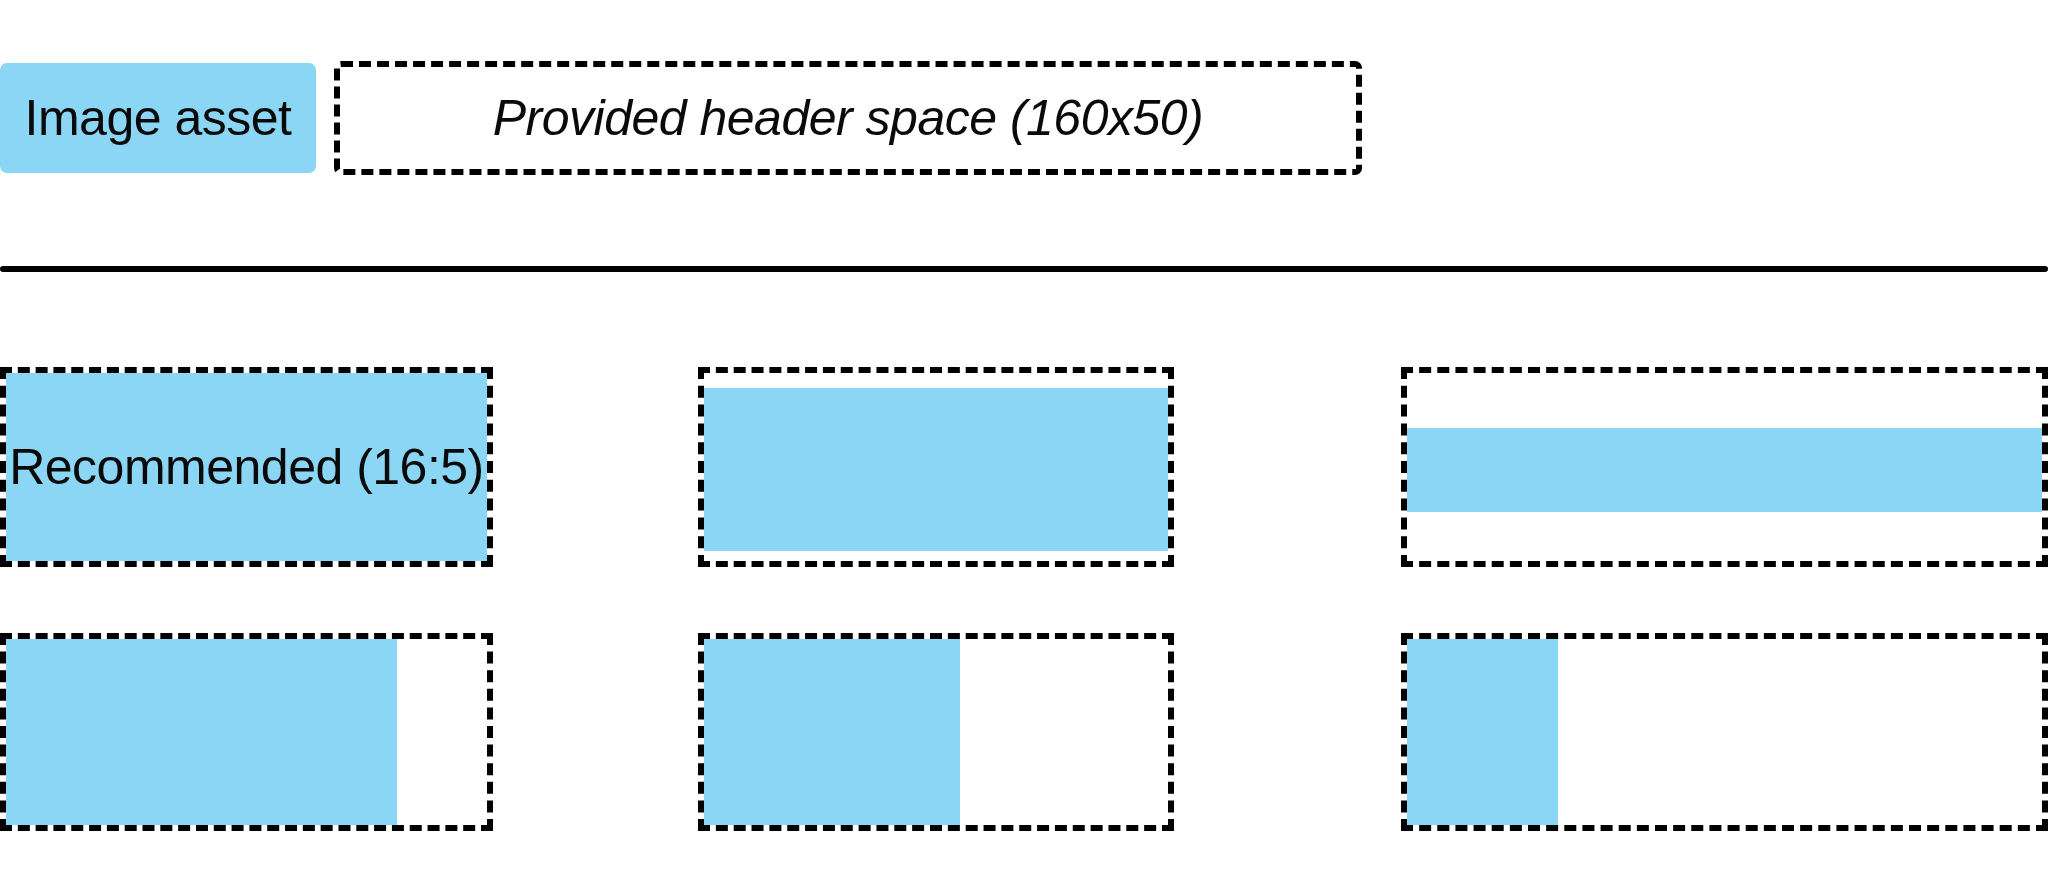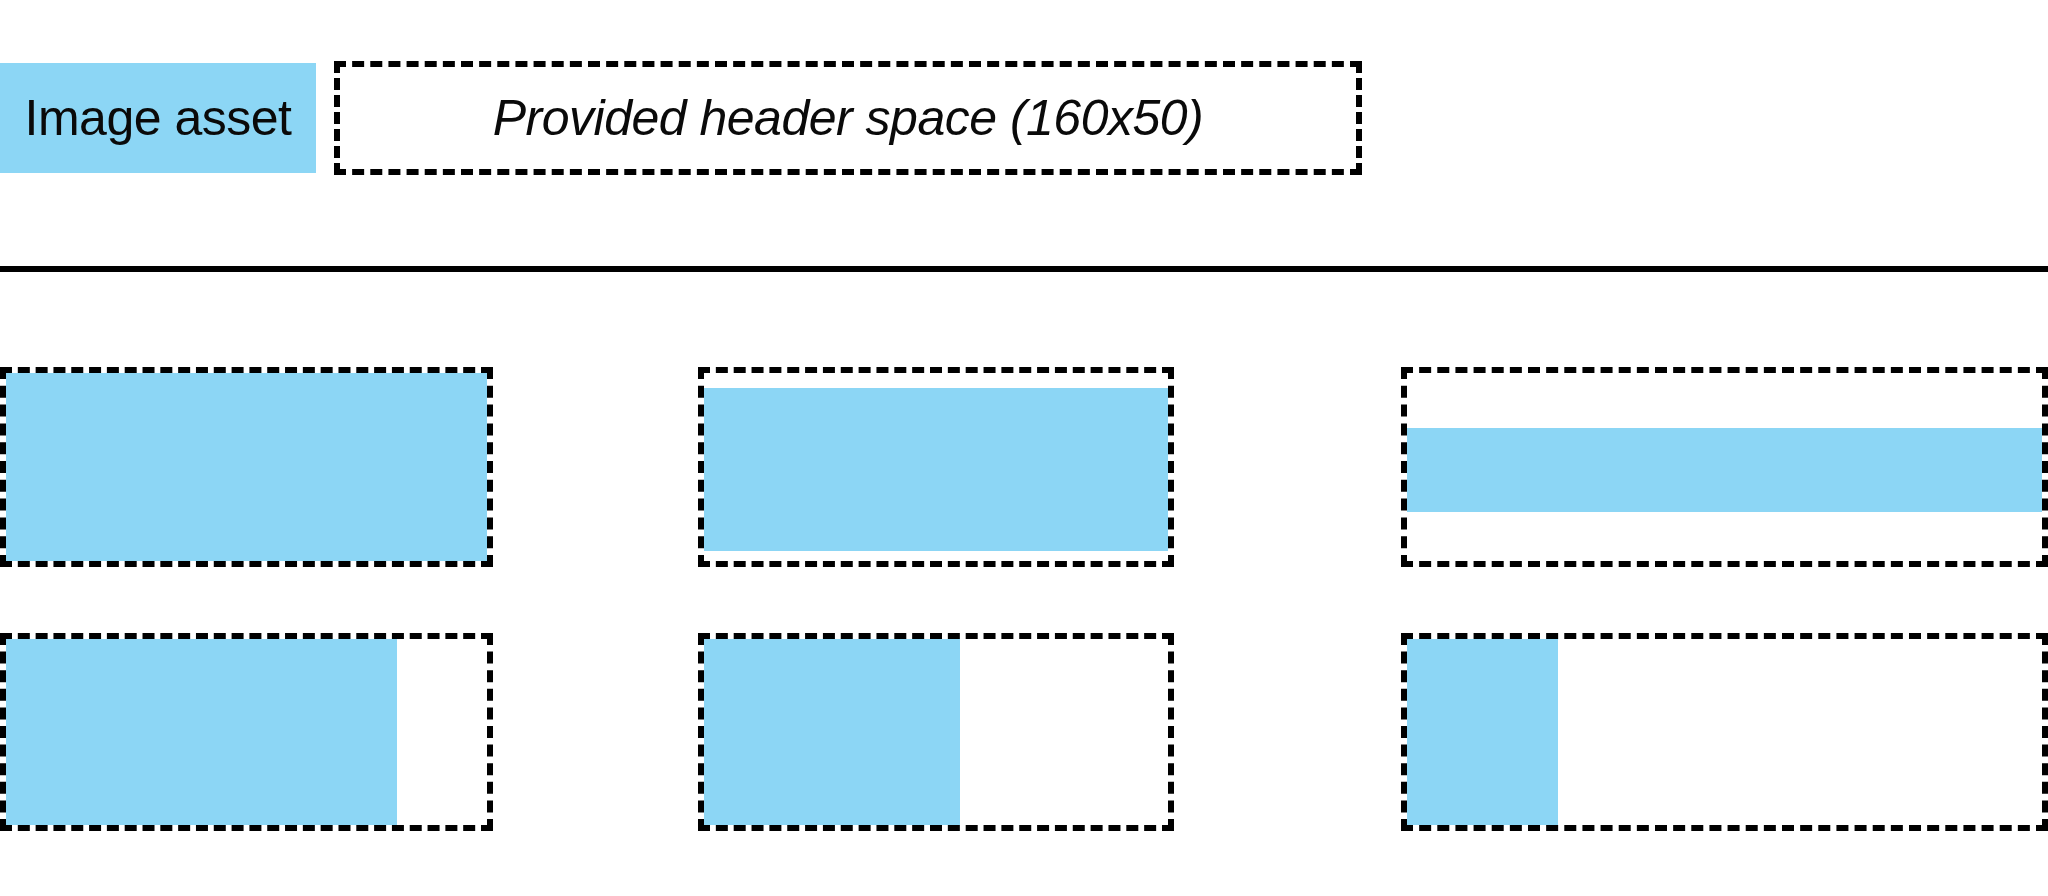--- a/index.html
+++ b/index.html
@@ -8,21 +8,21 @@
     background: #ffffff;
   }
   body {
     position: relative;
     width: 2048px;
     height: 896px;
     overflow: hidden;
     font-family: "Liberation Sans", sans-serif;
     color: #0a0a0a;
   }
-  .abs { position: absolute; }
+  .abs { position: absolute; border-radius: 7px; }
 
   
   .legend-asset {
     left: 0px;
     top: 63px;
     width: 316px;
     height: 110px;
     display: flex;
     align-items: center;
     justify-content: center;
@@ -86,20 +86,21 @@
 </div>
 
 <div class="abs legend-space">
   <span class="legend-label">Provided header space (160x50)</span>
 </div>
 
 <div class="abs divider" style="background: rgb(0, 0, 0);"></div>
 
 <div class="example r1 c1">
   <div class="fill" style="inset: 0%; background: rgb(140, 214, 245);"></div>
+  <span class="box-label">Recommended (16:5)</span>
 </div>
 
 <div class="example r1 c2">
   <div class="fill" style="inset: 8% 0% 5.5%; background: rgb(140, 214, 245);"></div>
   <span class="box-label"></span>
 </div>
 
 <div class="example r1 c3">
   <div class="fill" style="inset: 29% 0% 26%; background: rgb(140, 214, 245);"></div>
   <span class="box-label"></span>

